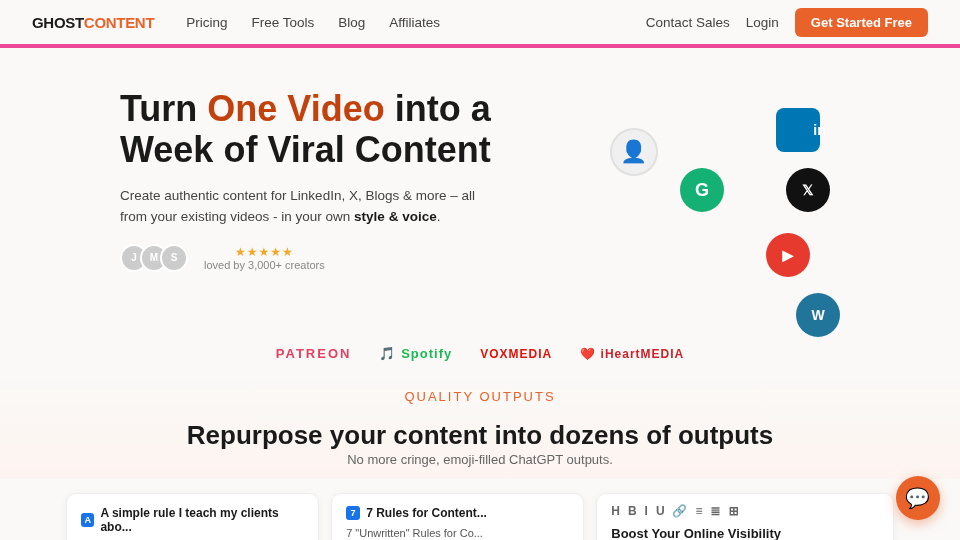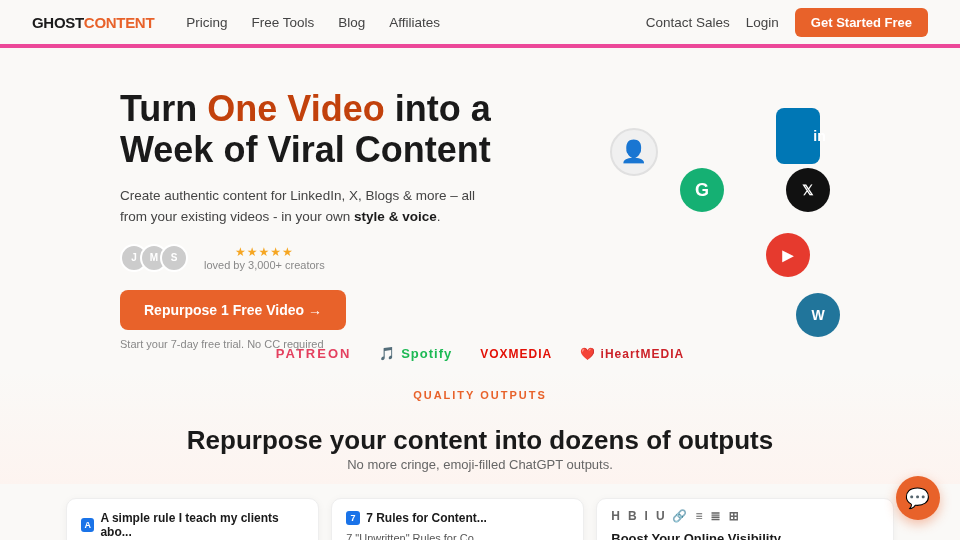--- a/index.html
+++ b/index.html
@@ -177,21 +177,21 @@
       border: 2px solid #e0e0e0;
     }
     .fi-grammarly {
       width: 44px; height: 44px;
       background: #15b073;
       border-radius: 50%;
       left: 120px; top: 80px;
       font-size: 18px;
     }
     .fi-linkedin {
-      width: 44px; height: 56px;
+      width: 44px; height: 44px;
       background: #0077b5;
       border-radius: 8px;
       right: 20px; top: 20px; padding-left: 43px;
     }
     .fi-twitter {
       width: 44px; height: 44px;
       background: #111;
       border-radius: 50%;
       right: 10px; top: 80px;
     }
@@ -234,26 +234,26 @@
     .brand-vox { color: #e31107; font-size: 12px; letter-spacing: 1px; }
     .brand-iheartmedia { color: #cc2128; font-size: 12px; }
 
     
     .quality-section {
       text-align: center;
       padding: 18px 0 12px;
       background: linear-gradient(to bottom, #faf9f7, #fdf4f0);
     }
     .quality-label {
-      font-size: 11px;
-      font-weight: 700;
+      font-size: 13px;
+      font-weight: 400;
       letter-spacing: 2px;
       color: #e8622a;
       text-transform: uppercase;
-      margin-bottom: 24px;
+      margin-bottom: 16px;
     }
     .quality-title {
       font-size: 26px;
       font-weight: 800;
       color: #1a1a1a;
       margin-bottom: 1px;
     }
     .quality-subtitle {
       font-size: 13px;
       color: #666;
@@ -386,24 +386,20 @@
       <div class="avatar-stack">
         <div class="av av1">J</div>
         <div class="av av2">M</div>
         <div class="av av3">S</div>
       </div>
       <div class="stars">
         <div class="star-row">★★★★★</div>
         <div class="star-label">loved by 3,000+ creators</div>
       </div>
     </div>
-    <div>
-      <button class="btn-cta">Repurpose 1 Free Video →</button>
-      <span class="free-trial-note">Start your 7-day free trial. No CC required</span>
-    </div>
   </div>
   <div class="hero-right">
     <div class="float-icon fi-person">👤</div>
     <div class="float-icon fi-grammarly">G</div>
     <div class="float-icon fi-linkedin">in</div>
     <div class="float-icon fi-twitter">𝕏</div>
     <div class="float-icon fi-youtube">▶</div>
     <div class="float-icon fi-wordpress">W</div>
   </div>
 </div>

